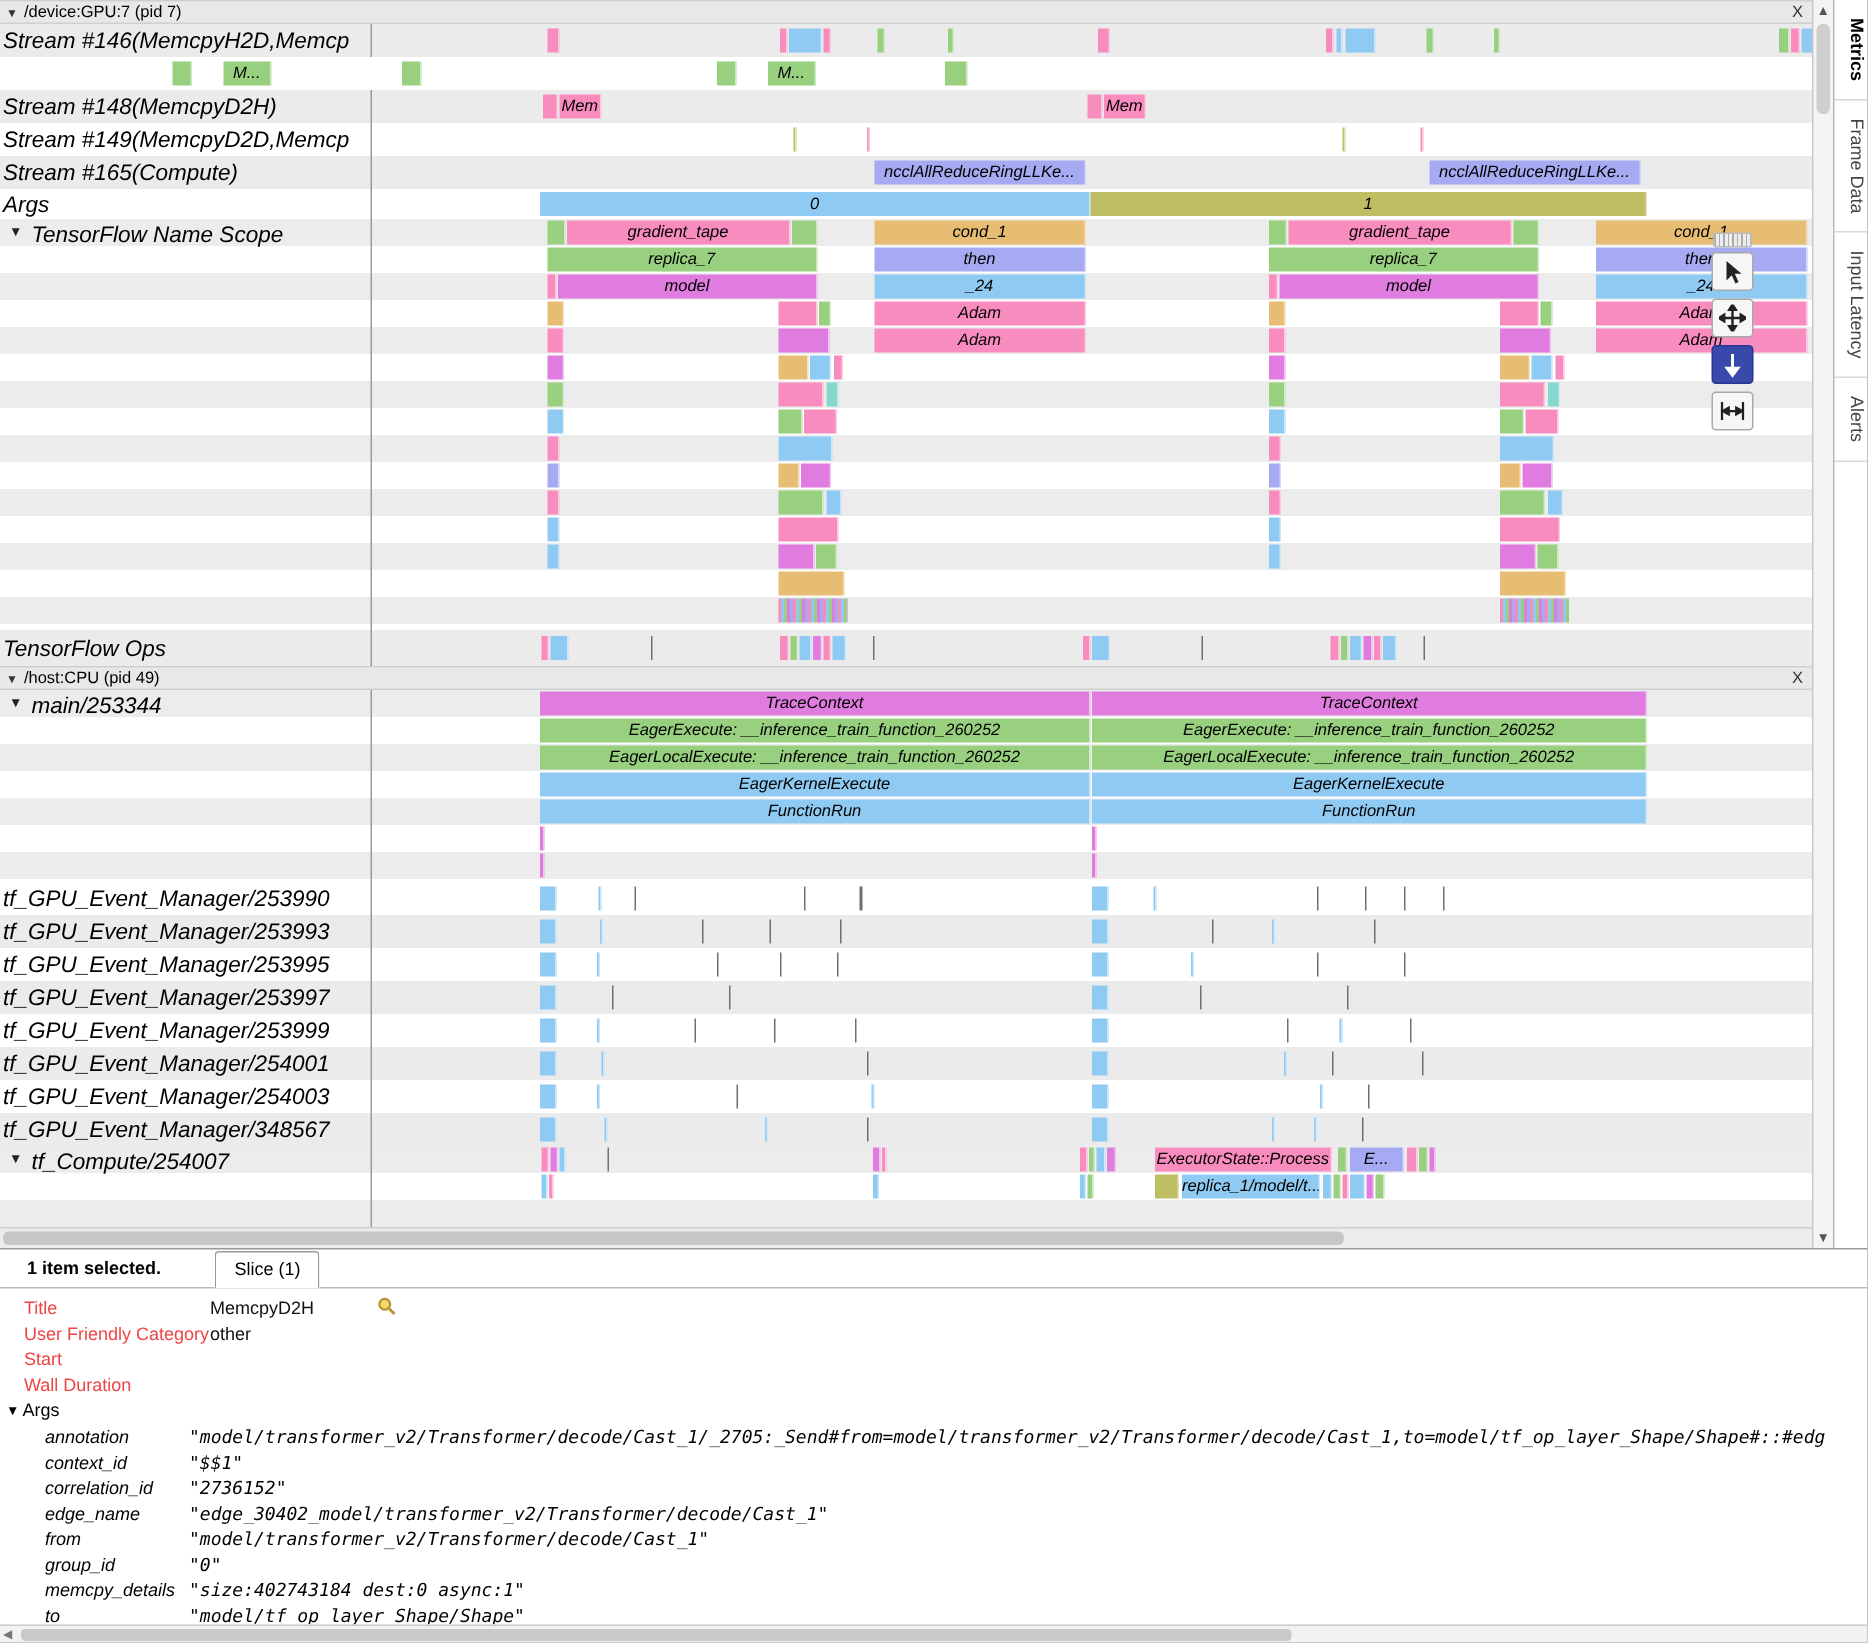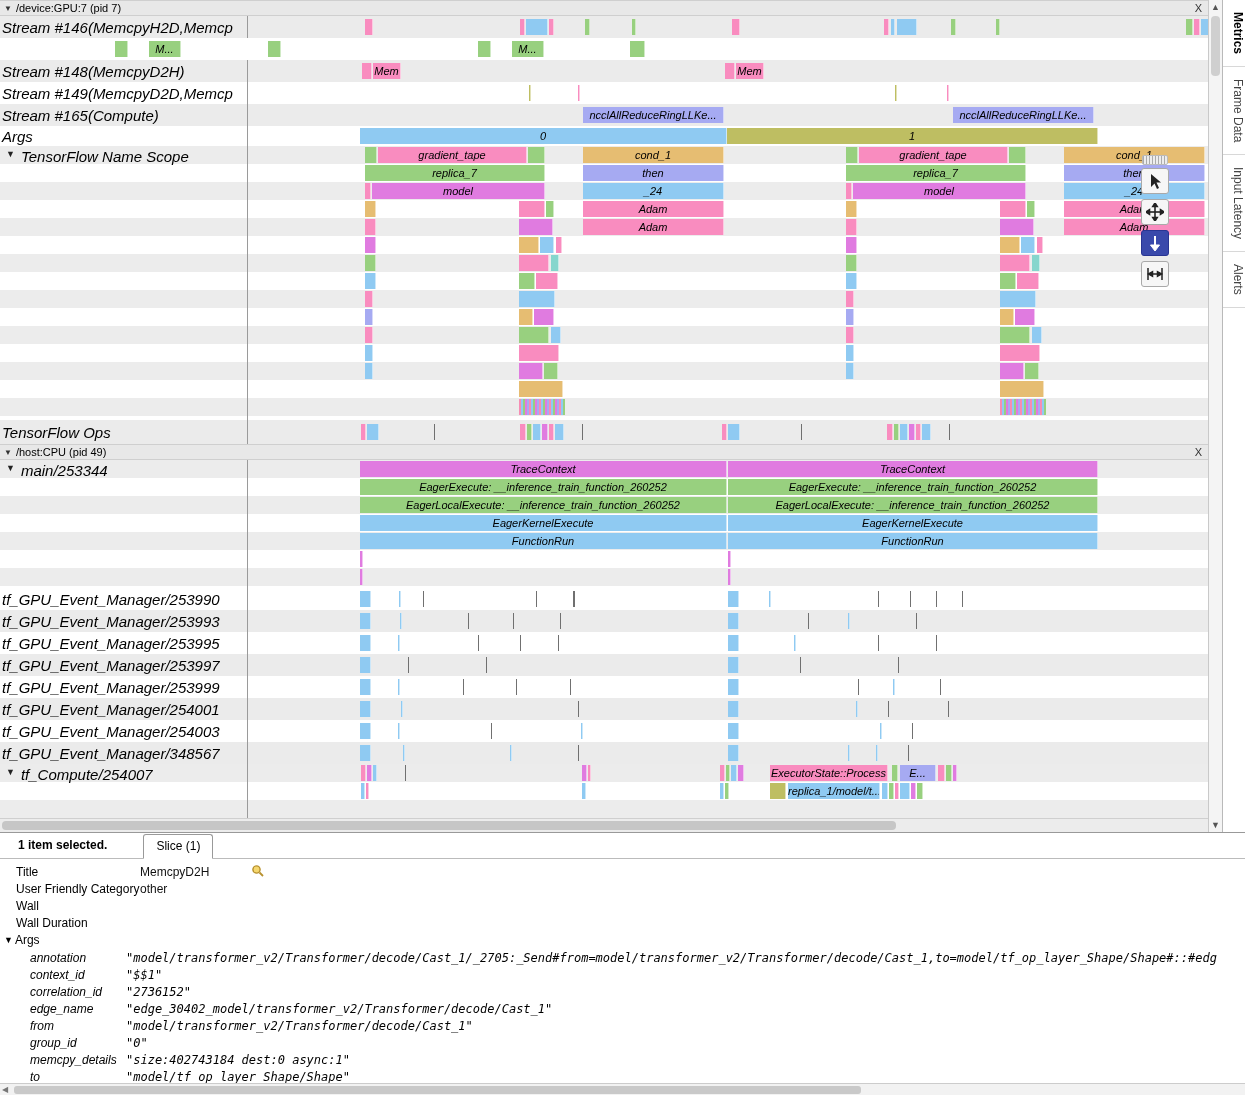--- a/index.html
+++ b/index.html
@@ -54,21 +54,21 @@
   .toolbtn.selected { background:#3949ab; border-color:#283593; }
 
   
   .bottom { height:263px; border-top:1px solid #999; display:flex; flex-direction:column; background:#fff; }
   .tabbar { height:26px; flex:0 0 26px; display:flex; align-items:flex-end; border-bottom:1px solid #bbb; padding-left:18px; }
   .selcount { font-weight:bold; font-size:12px; padding-bottom:6px; margin-right:36px; }
   .slicetab { font-size:12px; border:1px solid #999; border-bottom:1px solid #fff; background:#fff;
               padding:4px 12px 5px 12px; margin-bottom:-1px; border-radius:3px 3px 0 0; }
   .detailrows { flex:1; overflow:hidden; padding-top:4px; }
   .drow { height:17px; display:flex; align-items:center; font-size:12px; }
-  .dlabel { width:140px; flex:0 0 140px; padding-left:16px; color:#000000; white-space:nowrap; }
+  .dlabel { width:140px; flex:0 0 140px; padding-left:16px; color:#ef4444; white-space:nowrap; }
   .dvalue { color:#111; white-space:nowrap; display:flex; align-items:center; }
   .argshdr { height:18px; display:flex; align-items:center; font-size:12px; padding-left:4px; }
   .argshdr .tri { font-size:9px; margin-right:2px; }
   .arow { height:17px; display:flex; align-items:center; font-size:12px;font-style:italic; }
   .akey { width:126px; flex:0 0 126px; padding-left:30px; white-space:nowrap; }
   .aval { font-family:"DejaVu Sans Mono", monospace; font-size:12px; white-space:nowrap; overflow:hidden; flex:1; }
   .mag { margin-left:42px; }
   .botscroll { height:12px; flex:0 0 12px; background:#f2f2f2; border-top:1px solid #ccc; position:relative; }
   .botscroll .thumb { position:absolute; left:14px; top:2px; height:8px; width:68%; background:#c9c9c9; border-radius:3px; }
   .botscroll .larrow { position:absolute; left:2px; top:1px; font-size:8px; color:#777; }
@@ -511,21 +511,21 @@
               <circle cx="5.5" cy="5.5" r="3.6" fill="#f5d76e" stroke="#b8912e" stroke-width="1.4"></circle>
               <line x1="8.5" y1="8.5" x2="12" y2="12" stroke="#b8912e" stroke-width="1.8"></line>
             </svg>
         </span>
       </div>
       <div class="drow">
         <div class="dlabel">User Friendly Category</div>
         <div class="dvalue">other</div>
       </div>
       <div class="drow">
-        <div class="dlabel">Wall</div>
+        <div class="dlabel">Start</div>
         <div class="dvalue"></div>
       </div>
       <div class="drow">
         <div class="dlabel">Wall Duration</div>
         <div class="dvalue"></div>
       </div>
       <div class="argshdr">
         <span class="tri">▼</span>
         <span>Args</span>
       </div>

